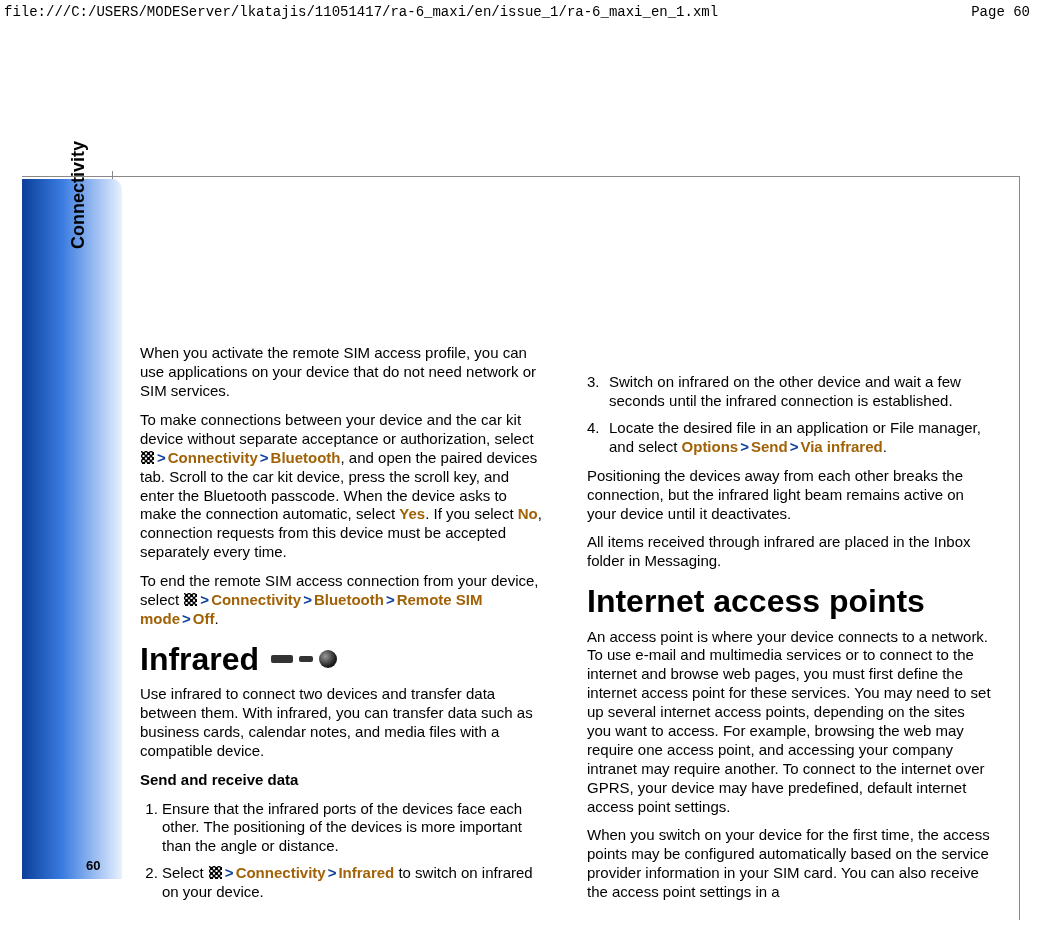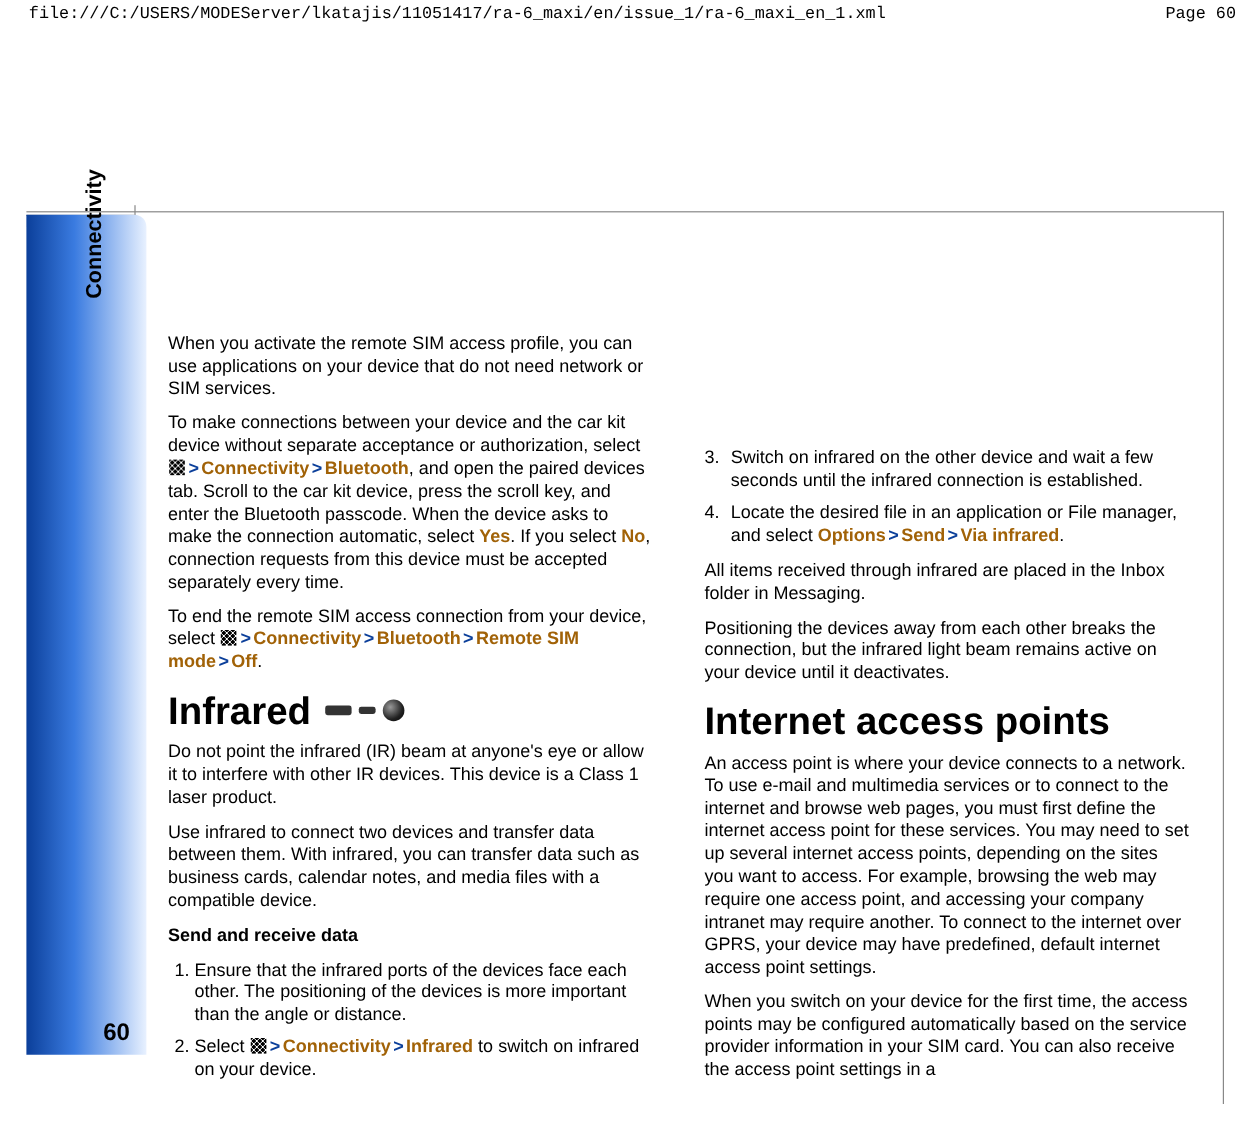--- a/index.html
+++ b/index.html
@@ -14,21 +14,21 @@
   }
   .sheet {
     width: 1042px;
     height: 940px;
     position: relative;
     box-sizing: border-box;
   }
   .topbar {
     width: 100%;
     height: 28px;
-    padding: 4px 12px 0 24px;
+    padding: 4px 12px 0 4px;
     font-family: "Courier New", monospace;
     font-size: 14px;
     display: flex;
     justify-content: space-between;
     color: #000;
     box-sizing: border-box;
   }
   .topbar .right {
     display: flex;
     gap: 28px;
@@ -80,21 +80,21 @@
     transform: rotate(-90deg);
     transform-origin: left top;
     font-weight: 600;
     font-size: 18px;
     color: #000;
   }
   .spine .page-no {
     position: absolute;
     left: 64px;
     bottom: 6px;
-    font-size: 20px;
+    font-size: 13px;
     font-weight: 600;
     color: #000;
   }
 
   .columns {
     position: relative;
     margin-left: 92px;
     display: flex;
     height: 100%;
     gap: 20px;
@@ -199,21 +199,20 @@
 
         <h1>
           <span>Infrared</span>
           <span class="infrared-icon">
             <span class="ir-bar"></span>
             <span class="ir-bar small"></span>
             <span class="ir-dot"></span>
           </span>
         </h1>
 
-        <p>Do not point the infrared (IR) beam at anyone's eye or allow it to interfere with other IR devices. This device is a Class 1 laser product.</p>
         <p>Use infrared to connect two devices and transfer data between them. With infrared, you can transfer data such as business cards, calendar notes, and media files with a compatible device.</p>
         <p class="subhead">Send and receive data</p>
 
         <ol>
           <li>Ensure that the infrared ports of the devices face each other. The positioning of the devices is more important than the angle or distance.</li>
           <li>
             <span>Select </span><span class="gridicon"></span><span class="chev">&gt;</span><span class="menu">Connectivity</span><span class="chev">&gt;</span><span class="menu">Infrared</span><span> to switch on infrared on your device.</span>
           </li>
         </ol>
       </div>
@@ -221,22 +220,22 @@
       <div class="divider"></div>
 
       <div class="col">
         <ol class="continued">
           <li>Switch on infrared on the other device and wait a few seconds until the infrared connection is established.</li>
           <li>
             <span>Locate the desired file in an application or File manager, and select </span><span class="menu">Options</span><span class="chev">&gt;</span><span class="menu">Send</span><span class="chev">&gt;</span><span class="menu">Via infrared</span>.
           </li>
         </ol>
 
+        <p>Positioning the devices away from each other breaks the connection, but the infrared light beam remains active on your device until it deactivates.</p>
         <p>All items received through infrared are placed in the Inbox folder in Messaging.</p>
-        <p>Positioning the devices away from each other breaks the connection, but the infrared light beam remains active on your device until it deactivates.</p>
 
         <h1 class="tight">
           <span>Internet access points</span>
         </h1>
 
         <p>An access point is where your device connects to a network. To use e-mail and multimedia services or to connect to the internet and browse web pages, you must first define the internet access point for these services. You may need to set up several internet access points, depending on the sites you want to access. For example, browsing the web may require one access point, and accessing your company intranet may require another. To connect to the internet over GPRS, your device may have predefined, default internet access point settings.</p>
         <p>When you switch on your device for the first time, the access points may be configured automatically based on the service provider information in your SIM card. You can also receive the access point settings in a</p>
       </div>
     </div>
   </div>

